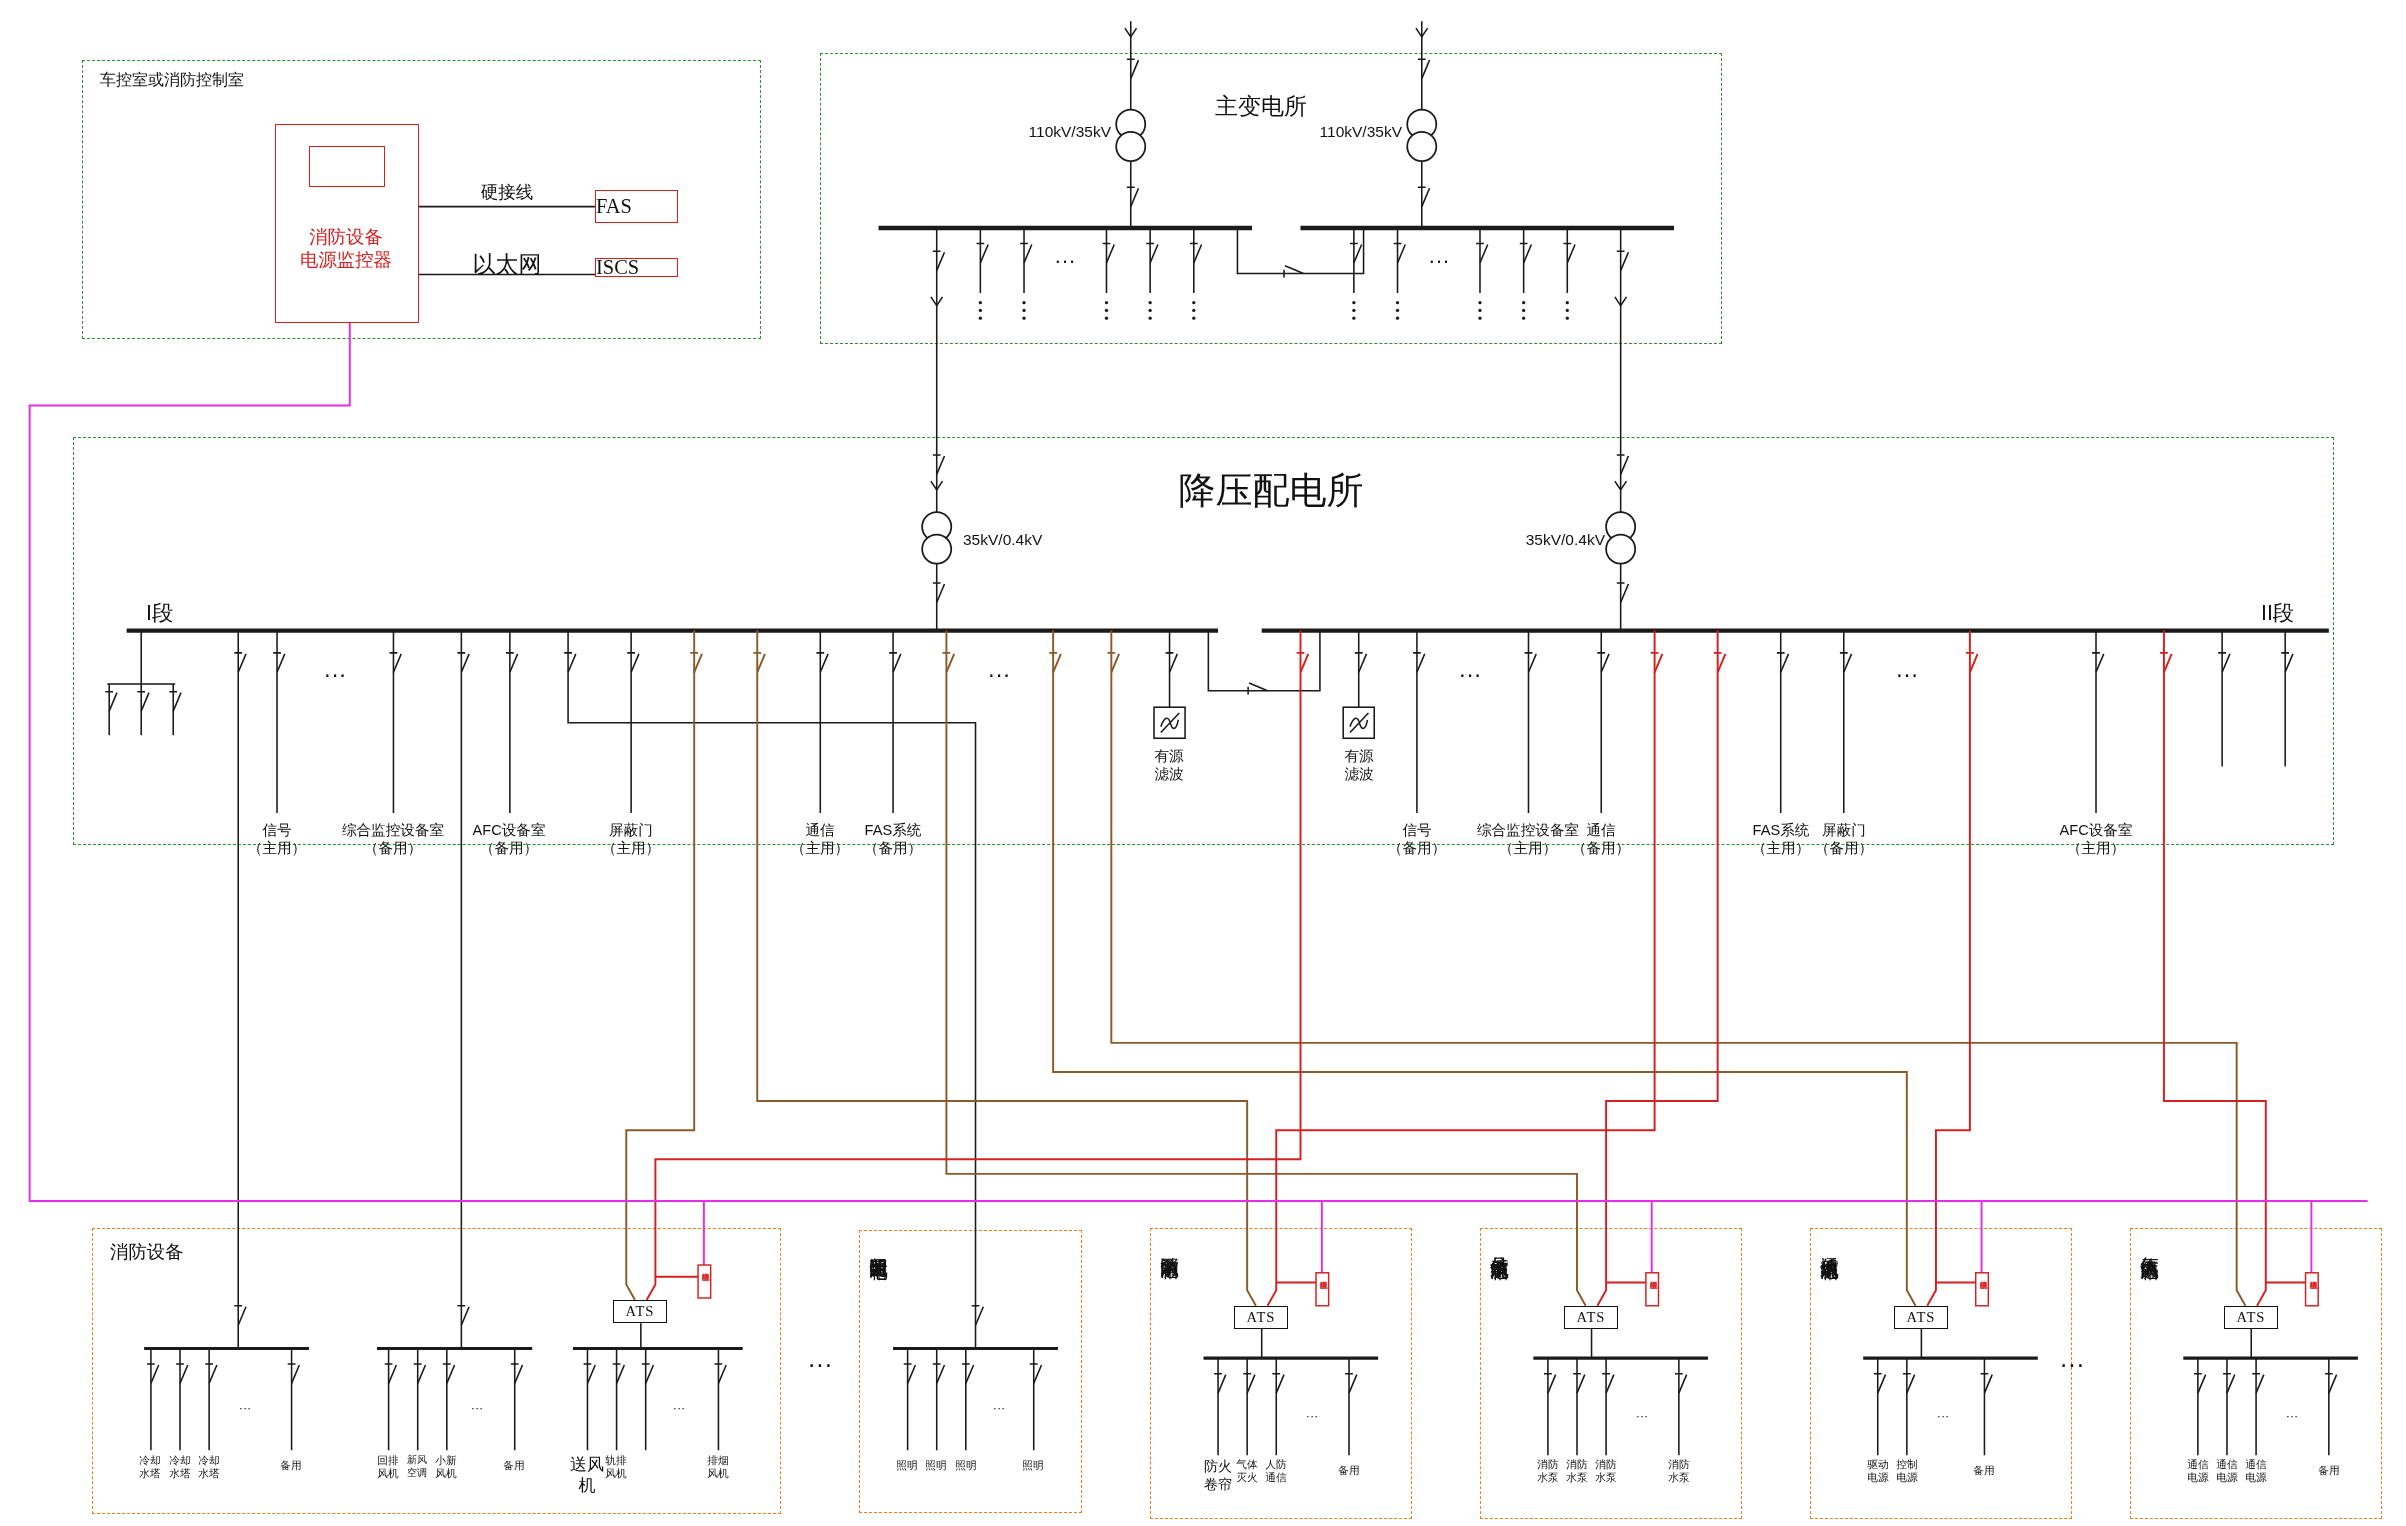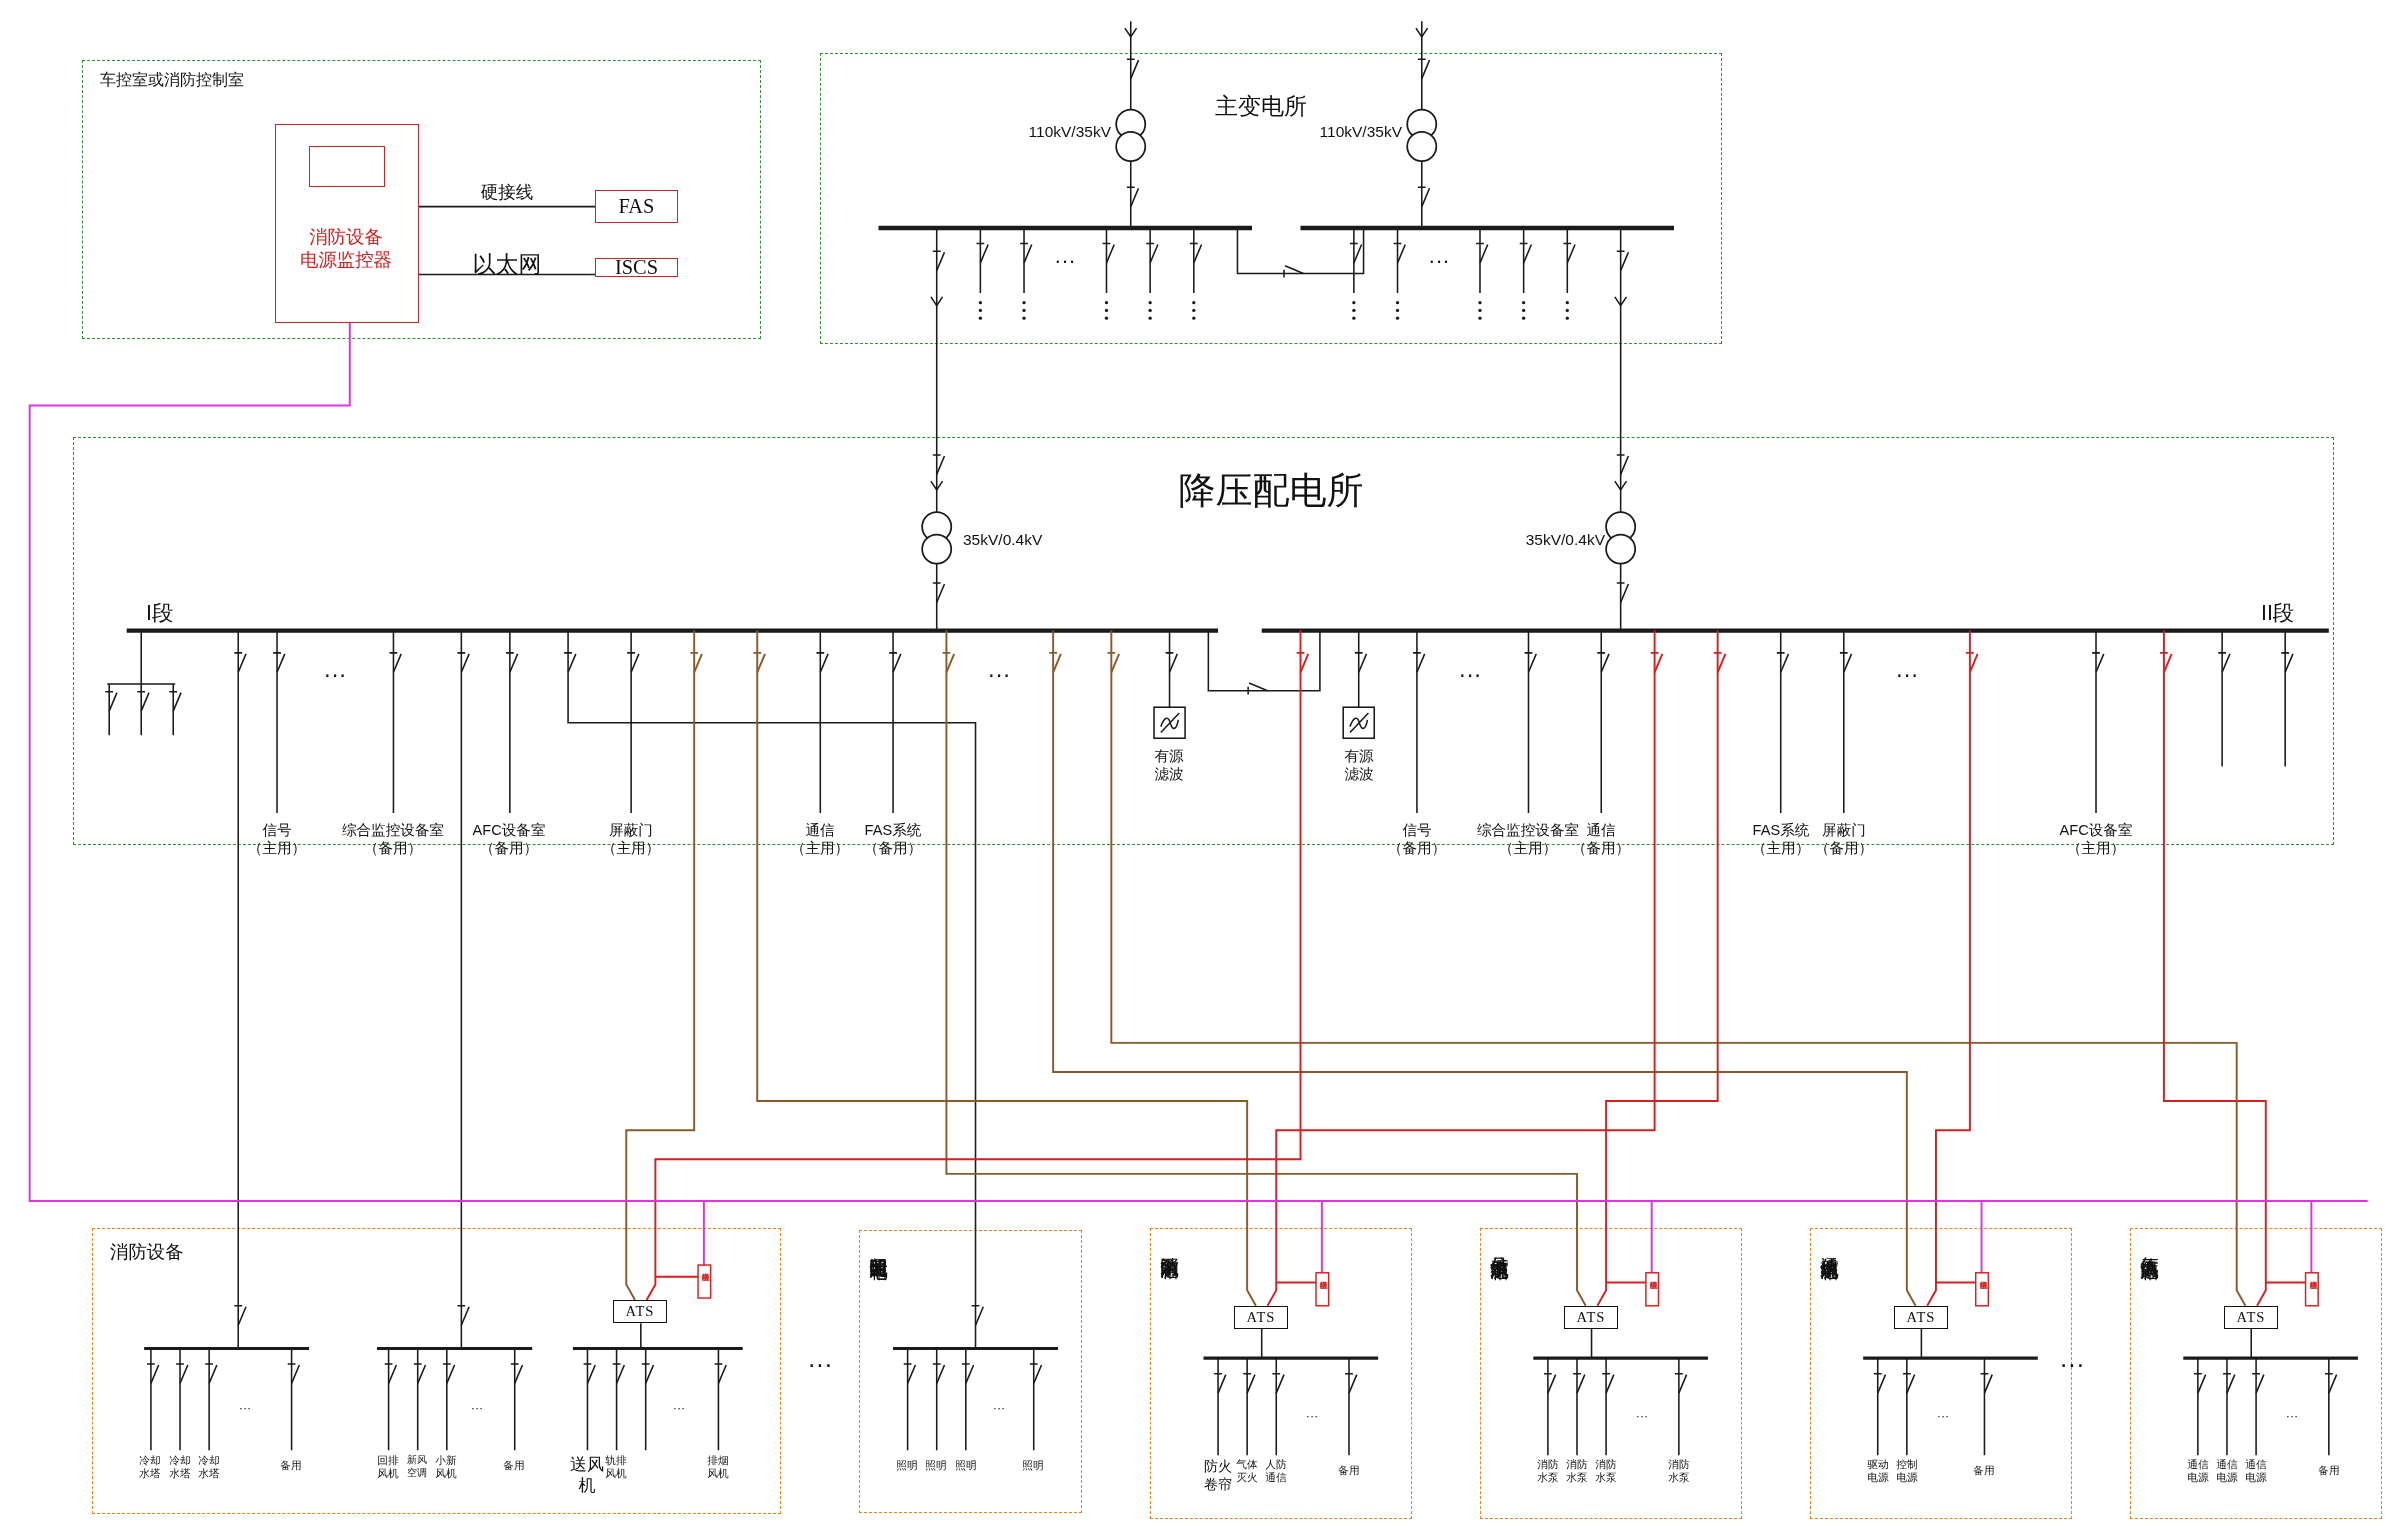--- a/index.html
+++ b/index.html
@@ -8,21 +8,21 @@
   .dbox{position:absolute;border:1.9px dashed #2d8f2d}
   .obox{position:absolute;border:1.9px dashed #ef7d1a}
   svg{position:absolute;left:0;top:0}
   .lb{position:absolute;transform:translateX(-50%);text-align:center;white-space:pre-line;line-height:1.25}
   .ll{position:absolute;white-space:pre-line;line-height:1.25}
   .lr{position:absolute;text-align:right;white-space:pre-line;line-height:1.25}
   .vt{position:absolute;writing-mode:vertical-rl;text-orientation:upright;font-size:18.4px;line-height:22px;letter-spacing:1px}
   .vm{position:absolute;writing-mode:vertical-rl;text-orientation:upright;font-size:7.8px;color:#d42020;width:12.6px;text-align:center;line-height:12.6px}
   .red{color:#d42020}
   .serif{font-family:"Liberation Serif",serif}
-  .rbox{position:absolute;border:1.9px solid #d42020;background:#fff;display:flex;align-items:center;justify-content:center}
+  .rbox{position:absolute;border:1.9px solid #d42020;background:#fff;display:flex;align-items:center;}
   .ats{position:absolute;width:54px;height:23px;border:1.6px solid #111;background:#fff;display:flex;align-items:center;justify-content:center;font-family:"Liberation Serif",serif;font-size:14.6px;letter-spacing:1px}
 </style>
 </head>
 <body>
 
 <div id="stage">
 
   <div class="dbox" style="left:82px;top:60px;width:679px;height:279px"></div>
   <div class="dbox" style="left:820px;top:53px;width:902px;height:291px"></div>
   <div class="dbox" style="left:73px;top:437px;width:2261px;height:408px"></div>

